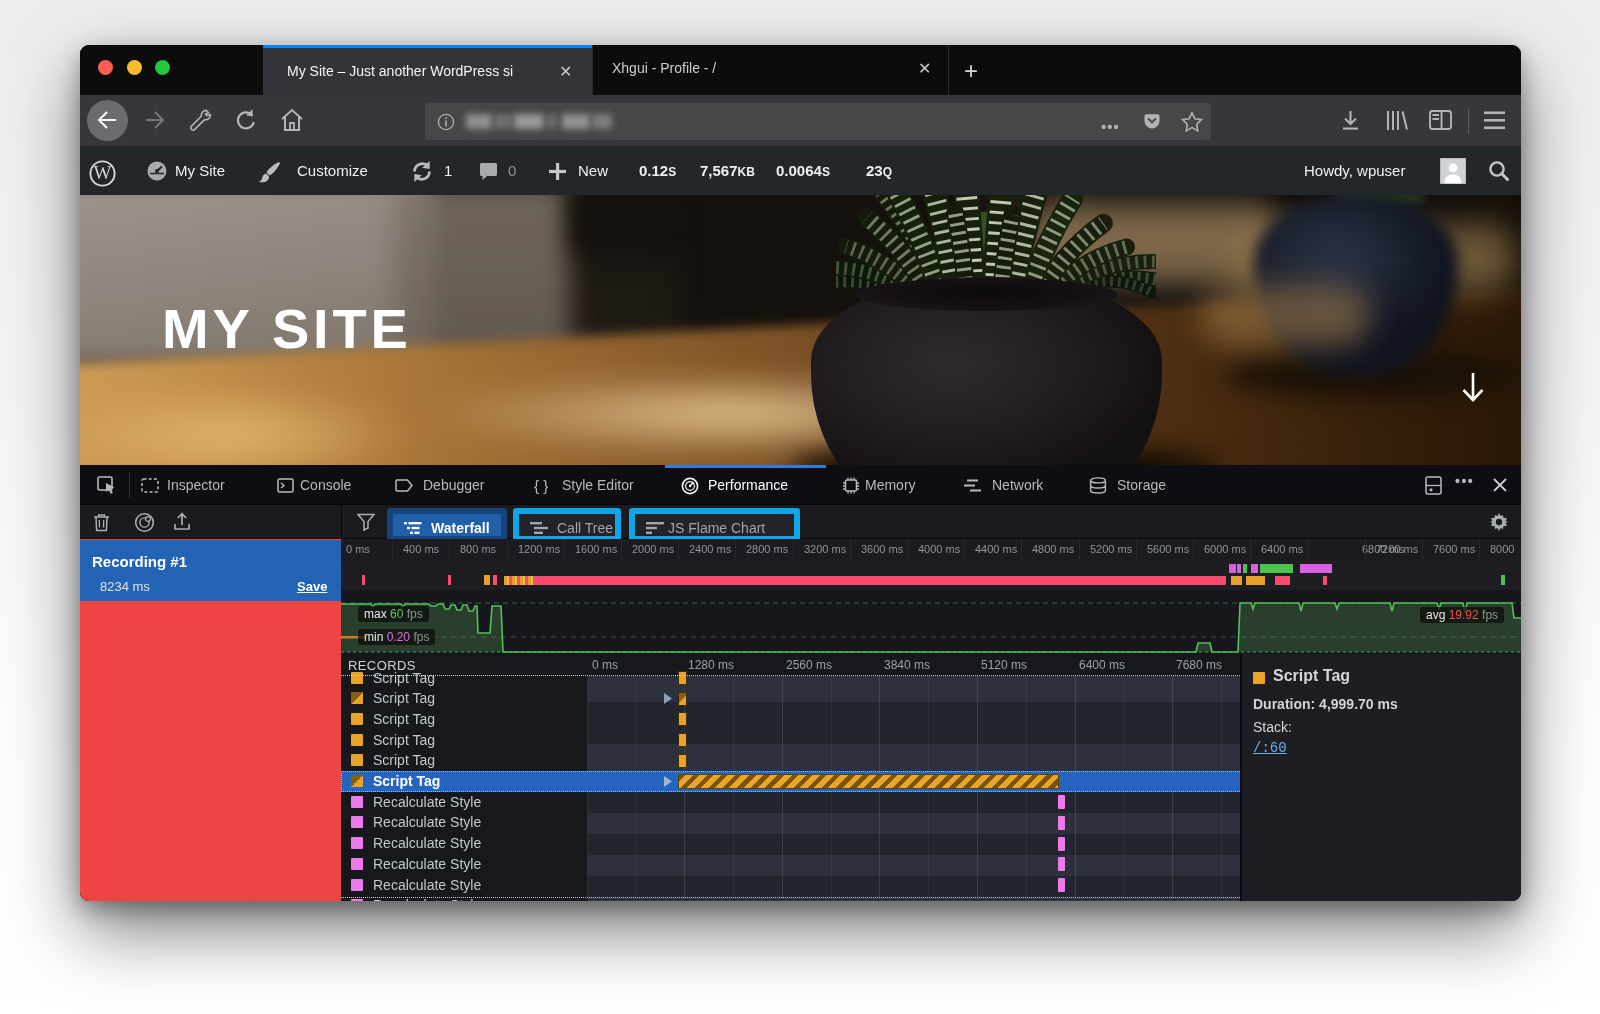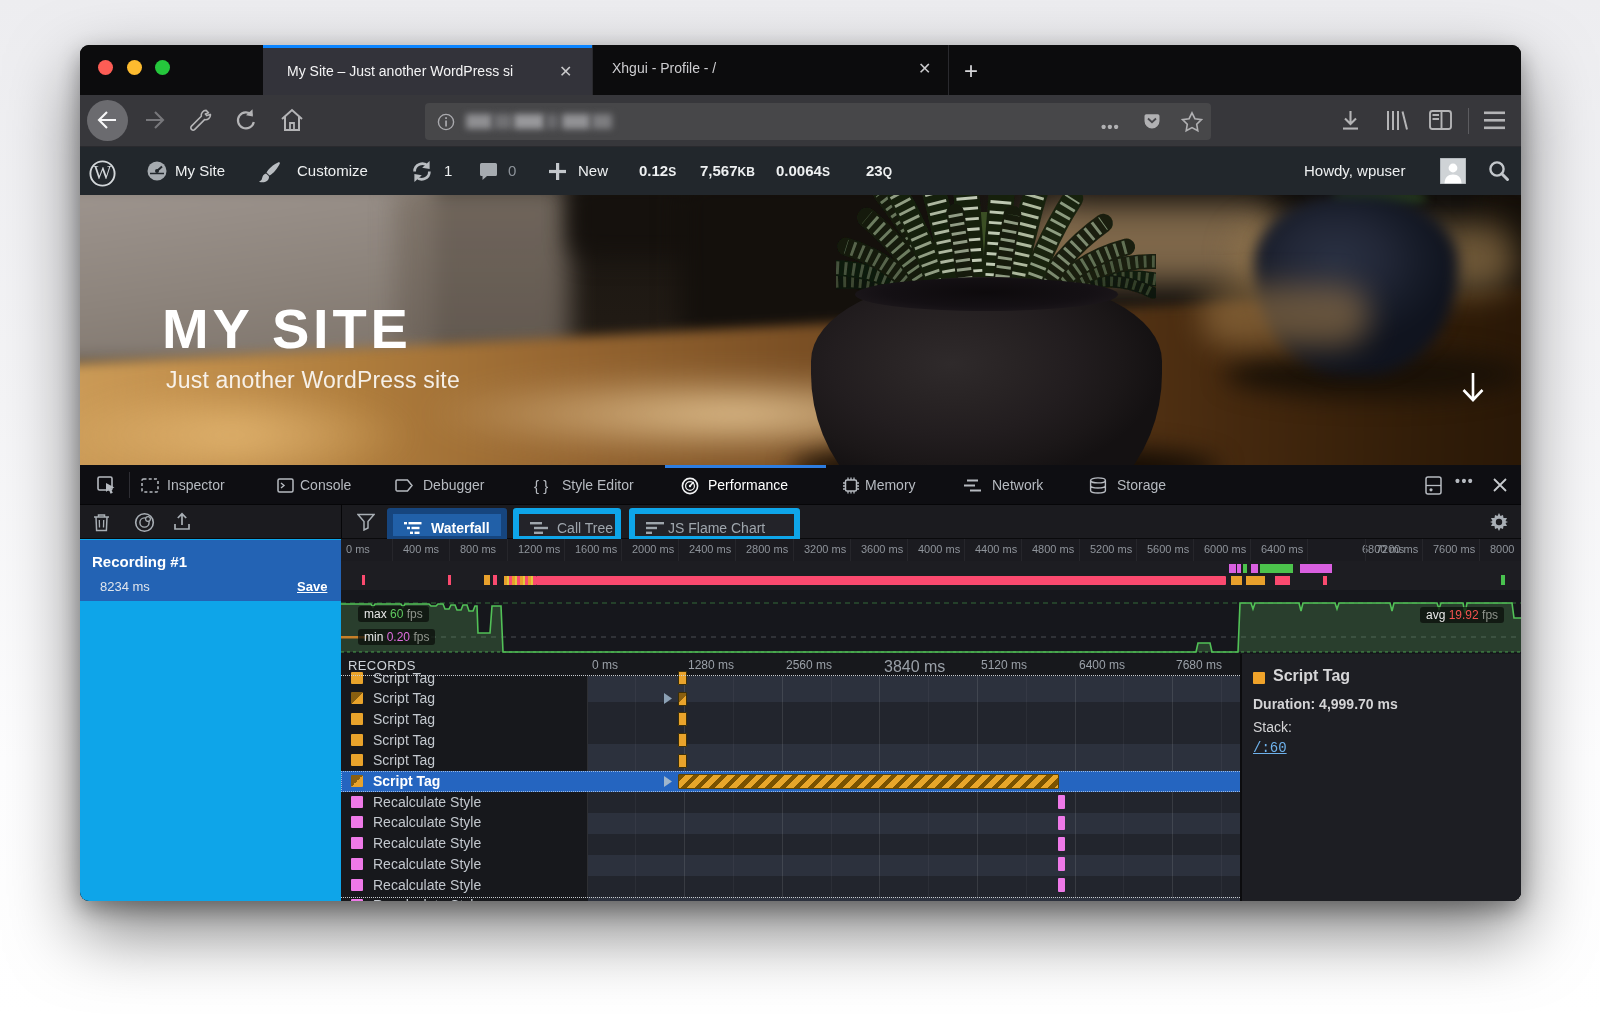--- a/index.html
+++ b/index.html
@@ -37,21 +37,21 @@
 
   
   #devtools { position:absolute; left:0; top:420px; width:1441px; height:436px; background:#111116; font-size:14px; }
   #dtabs { position:absolute; left:0; top:0; width:100%; height:40px; background:#0e0e12; border-bottom:1px solid #060608; color:#b6bac0; }
   #dtabs .t { position:absolute; top:12px; white-space:nowrap; }
   #dtoolbar { position:absolute; left:0; top:40px; width:100%; height:34px; background:#1b1b1f; border-bottom:1px solid #0a0a0c; }
   .vsep { position:absolute; top:0; width:1px; height:100%; background:#060608; }
   .btn { position:absolute; top:3px; height:34px; border-radius:3px; color:#9fa6ad; font-size:14px; line-height:28px; background:#232329; border:6px solid #0ea5e9; }
 
   
-  #sidebar { position:absolute; left:0; top:74px; width:261px; height:362px; background:#0ea5e9; }
+  #sidebar { position:absolute; left:0; top:74px; width:261px; height:362px; background:#ef4444; }
   #recitem { position:absolute; left:0; top:1px; width:261px; height:61px; background:#2363b4; color:#fff; }
 
   
   #ruler { position:absolute; left:261px; top:74px; width:1180px; height:22px; background:#1b1b20; color:#8f949b; font-size:11px; }
   #markers { position:absolute; left:261px; top:96px; width:1180px; height:29px; background:#1d1d22; }
   #fps { position:absolute; left:261px; top:125px; width:1180px; height:64px; background:#16171c; }
   .fpslabel { position:absolute; background:rgba(10,12,10,0.72); border-radius:3px; font-size:12px; padding:1px 6px; color:#e8e8e8; }
 
   
   #records { position:absolute; left:261px; top:189px; width:1180px; height:247px; background:#17181c; overflow:hidden; }
@@ -262,21 +262,20 @@
 <path d="M164,120 Q167.3,75.0 176.5,30.9" stroke="#141d0c" stroke-width="18" fill="none" stroke-linecap="round"></path>
 <path d="M164,120 Q167.3,75.0 176.5,30.9" stroke="#b5c3a7" stroke-width="14.4" fill="none" stroke-dasharray="2.9 6.2" stroke-dashoffset="1.0" opacity="0.8"></path>
 </g>
 
       <ellipse cx="150" cy="123" rx="25" ry="8" fill="#46341d"></ellipse>
       </g>
       </svg>
 
     <div id="pot"></div>
     <div id="mysite">MY SITE</div>
-    <div id="tagline">Just another WordPress site</div>
     <svg id="heroarrow" width="30" height="34" viewBox="0 0 30 34">
         <path d="M15 2 L15 28 M5.5 19 L15 29 L24.5 19" stroke="#ffffff" stroke-width="2.6" fill="none"></path>
       </svg>
   </div>
 
   <div id="devtools">
     <div id="dtabs">
       <svg class="abs" style="left:17px; top:11px;" width="20" height="19" viewBox="0 0 20 19">
           <rect x="1" y="1" width="14" height="13" rx="1.5" fill="none" stroke="#b6bac0" stroke-width="1.6"></rect>
           <path d="M9 7 L17.5 11.5 L13.8 12.6 L15.8 16.8 L13.6 17.8 L11.7 13.5 L9 16 Z" fill="#b6bac0"></path>
@@ -460,21 +459,21 @@
       <div class="fpslabel" style="left:17px; top:16px;">max <span style="color:#5fc95f;">60</span> <span style="color:#8f948c;">fps</span></div>
       <div class="fpslabel" style="left:17px; top:39px;">min <span style="color:#e06ee0;">0.20</span> <span style="color:#8f948c;">fps</span></div>
       <div class="fpslabel" style="left:1079px; top:17px;">avg <span style="color:#f2524f;">19.92</span> <span style="color:#8f948c;">fps</span></div>
     </div>
     <div id="records">
       <div id="rheader">
         <div class="abs" style="left:7px; top:4px; font-size:13px; letter-spacing:0.4px; color:#ced3d9;">RECORDS</div>
         <div class="abs" style="left:251px; top:4px; font-size:12px; color:#9aa0a8;">0 ms</div>
         <div class="abs" style="left:347px; top:4px; font-size:12px; color:#9aa0a8;">1280 ms</div>
         <div class="abs" style="left:445px; top:4px; font-size:12px; color:#9aa0a8;">2560 ms</div>
-        <div class="abs" style="left:543px; top:4px; font-size:16px; color:#9aa0a8;">3840 ms</div>
+        <div class="abs" style="left:543px; top:4px; font-size:12px; color:#9aa0a8;">3840 ms</div>
         <div class="abs" style="left:640px; top:4px; font-size:12px; color:#9aa0a8;">5120 ms</div>
         <div class="abs" style="left:738px; top:4px; font-size:12px; color:#9aa0a8;">6400 ms</div>
         <div class="abs" style="left:835px; top:4px; font-size:12px; color:#9aa0a8;">7680 ms</div>
       </div>
 
       <div class="tl-band" style="top:22px; height:26px; background:#2c313d;"></div>
       <div class="tl-band" style="top:48px; height:42px; background:#22252d;"></div>
       <div class="tl-band" style="top:90px; height:27px; background:#2c313d;"></div>
       <div class="tl-band" style="top:138px; height:21px; background:#22252d;"></div>
       <div class="tl-band" style="top:159px; height:21px; background:#2c313d;"></div>

